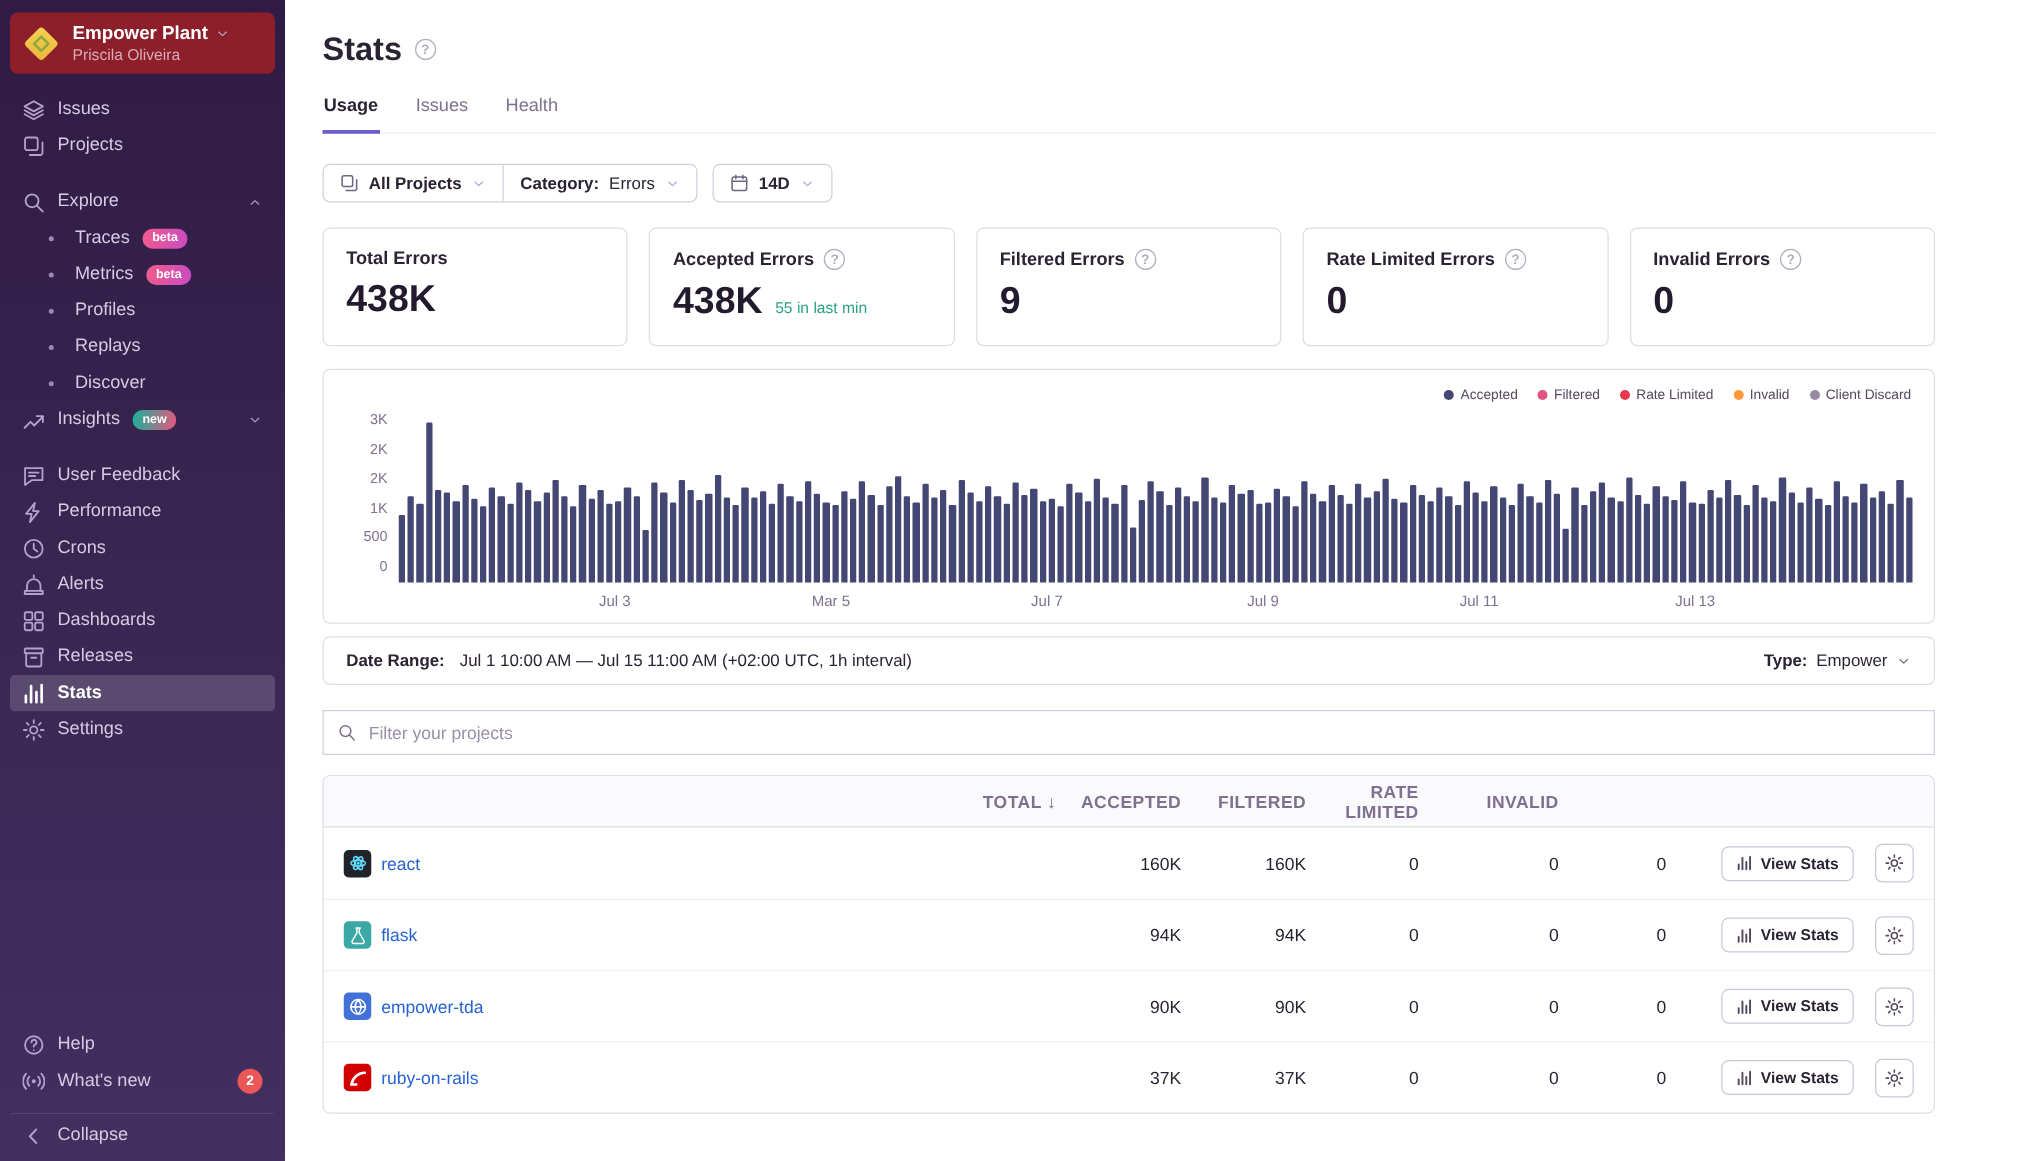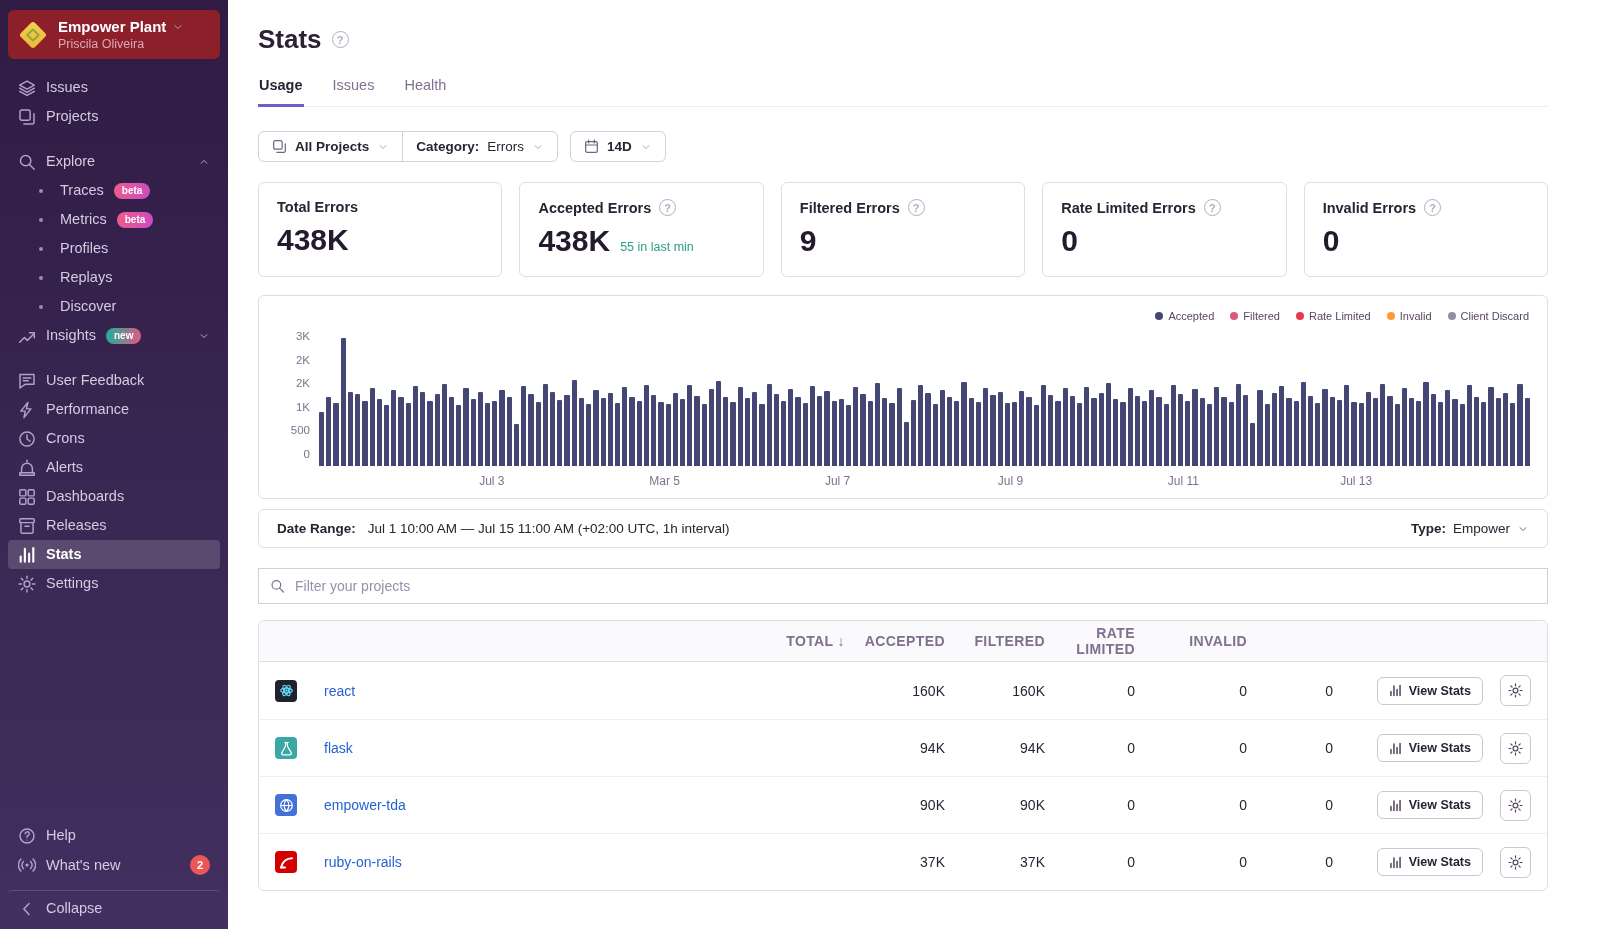--- a/index.html
+++ b/index.html
@@ -96,21 +96,21 @@
 
   .table { border:1px solid #e0dce5; border-radius:6px; margin-top:16px; overflow:hidden; background:#fff; }
   .trow { display:grid; grid-template-columns:minmax(0,1fr) 100px 100px 90px 112px 86px 150px 48px;
     align-items:center; padding:0 16px; }
   .thead { background:#faf9fb; border-bottom:1px solid #e0dce5; height:41px;
     font-size:11.5px; font-weight:700; color:#80708f; letter-spacing:0.4px; }
   .th { cursor:pointer; }
   .num { text-align:right; font-size:14px; }
   .body-row { height:57px; }
   .body-row + .body-row { border-top:1px solid #f0ecf3; }
-  .proj-cell { display:flex; align-items:center; gap:27px; min-width:0; }
+  .proj-cell { display:flex; align-items:center; gap:8px; min-width:0; }
   .proj-icon { width:22px; height:22px; border-radius:4px; display:flex; align-items:center;
     justify-content:center; flex:none; }
   .proj-icon svg { width:15px; height:15px; }
   .proj-link { color:#2562d4; font-size:14px; cursor:pointer; }
   .actions { display:flex; justify-content:flex-end; }
   .view-stats-btn { display:flex; align-items:center; gap:7px; border:1px solid #cdc4d6; border-radius:6px;
     padding:6px 11px; font-size:12.5px; font-weight:700; cursor:pointer; background:#fff; color:#2b2233; }
   .view-stats-btn .icon { width:13px; height:13px; color:#57475f; display:flex; }
   .gear-cell { display:flex; justify-content:flex-end; }
   .gear-btn { width:31px; height:31px; border:1px solid #cdc4d6; border-radius:6px; background:#fff;

